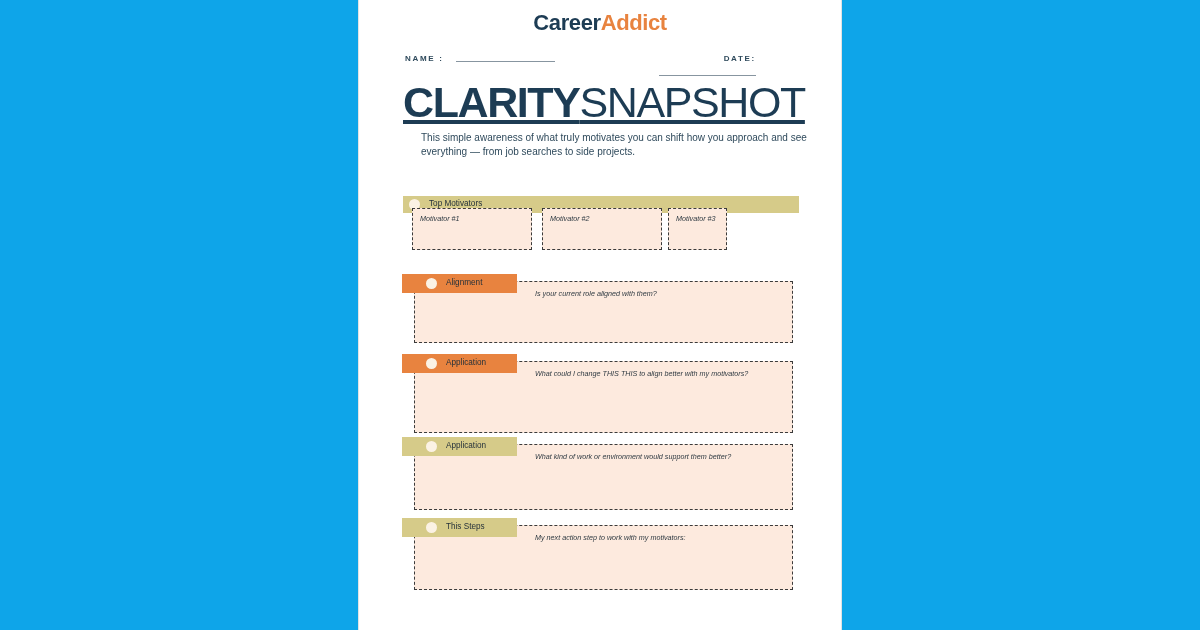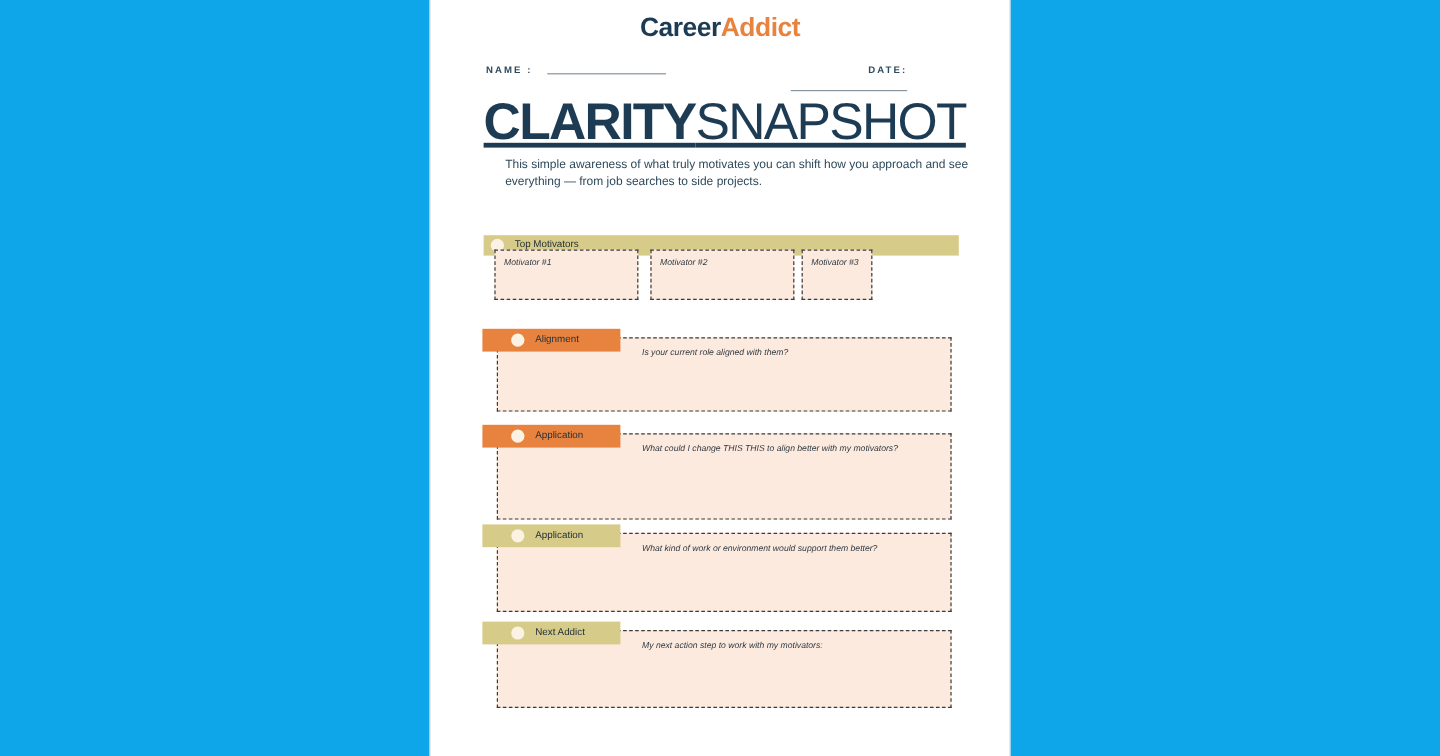--- a/index.html
+++ b/index.html
@@ -280,18 +280,18 @@
         <span class="bar-label">Application</span>
       </div>
     </div>
 
     <div class="qsection sec-nextsteps">
       <div class="q-answer">
         <span class="q-prompt">My next action step to work with my motivators:</span>
       </div>
       <div class="q-bar gold">
         <span class="bullet"></span>
-        <span class="bar-label">Next Addict</span>
+        <span class="bar-label">This Steps</span>
       </div>
     </div>
 
   </div>
 </div>
 
 </body></html>

